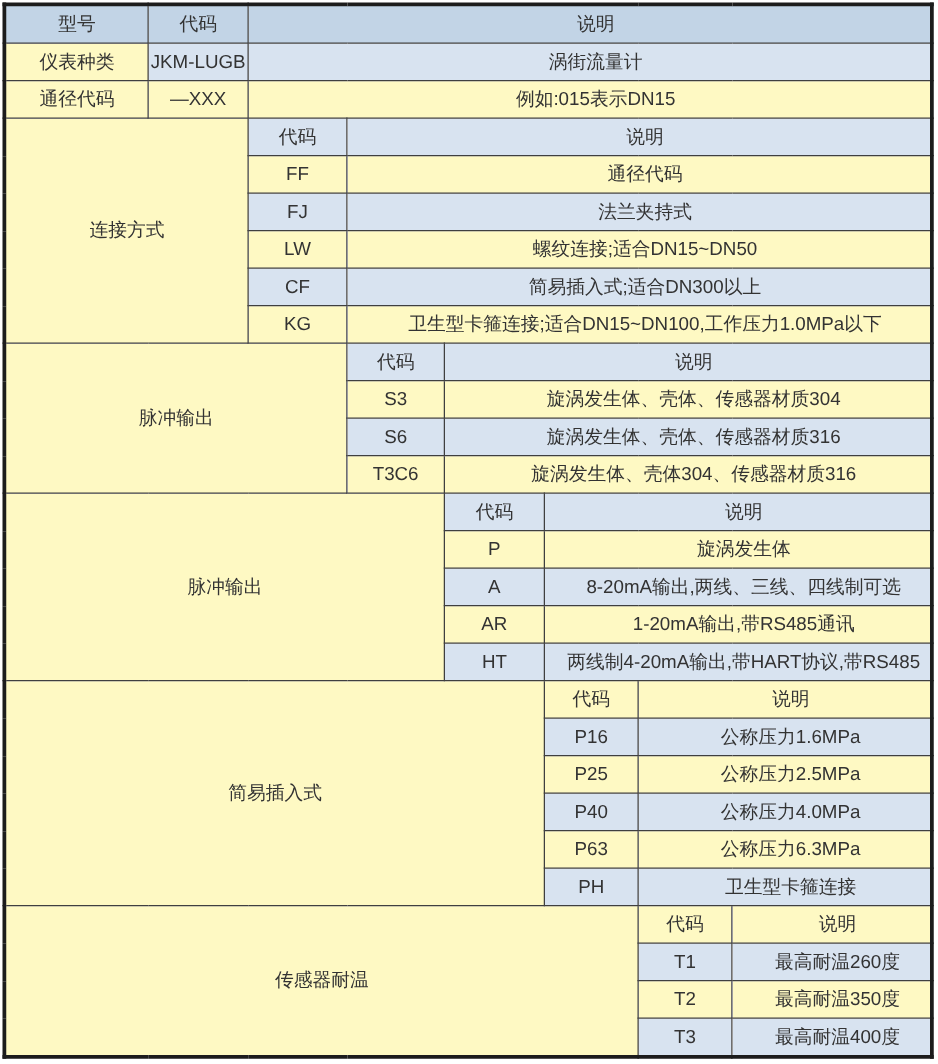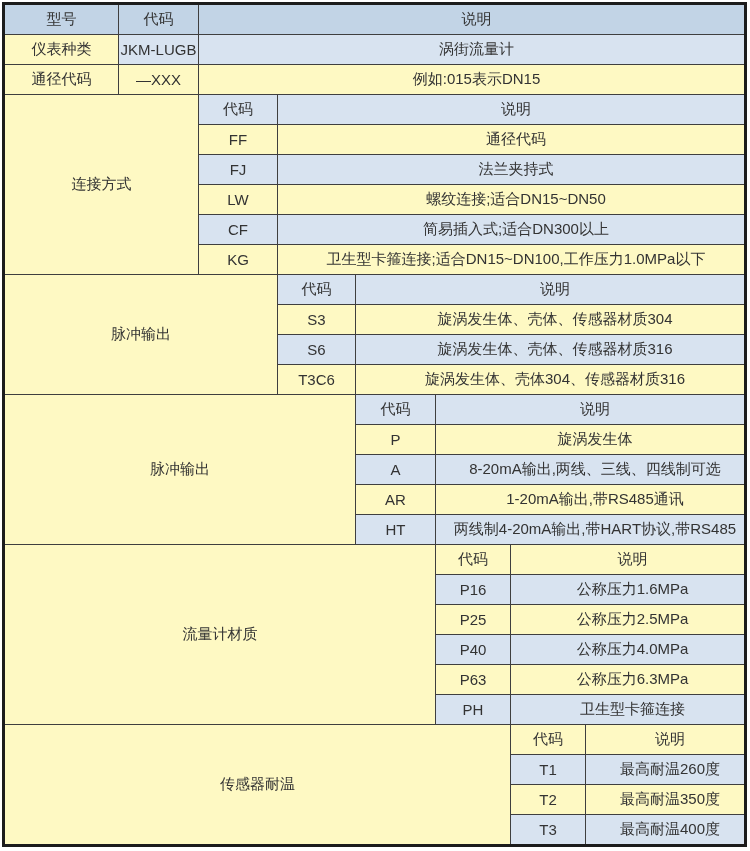--- a/index.html
+++ b/index.html
@@ -121,21 +121,21 @@
   <tr>
     <td class="w c">AR</td>
     <td class="w d" colspan="3">1-20mA输出,带RS485通讯</td>
   </tr>
   <tr>
     <td class="b c">HT</td>
     <td class="b d" colspan="3">两线制4-20mA输出,带HART协议,带RS485</td>
   </tr>
 
   <tr>
-    <td class="w c" colspan="5" rowspan="6">流量计材质</td>
+    <td class="w c" colspan="5" rowspan="6">简易插入式</td>
     <td class="w c">代码</td>
     <td class="w d" colspan="2">说明</td>
   </tr>
   <tr>
     <td class="b c">P16</td>
     <td class="b d" colspan="2">公称压力1.6MPa</td>
   </tr>
   <tr>
     <td class="w c">P25</td>
     <td class="w d" colspan="2">公称压力2.5MPa</td>

